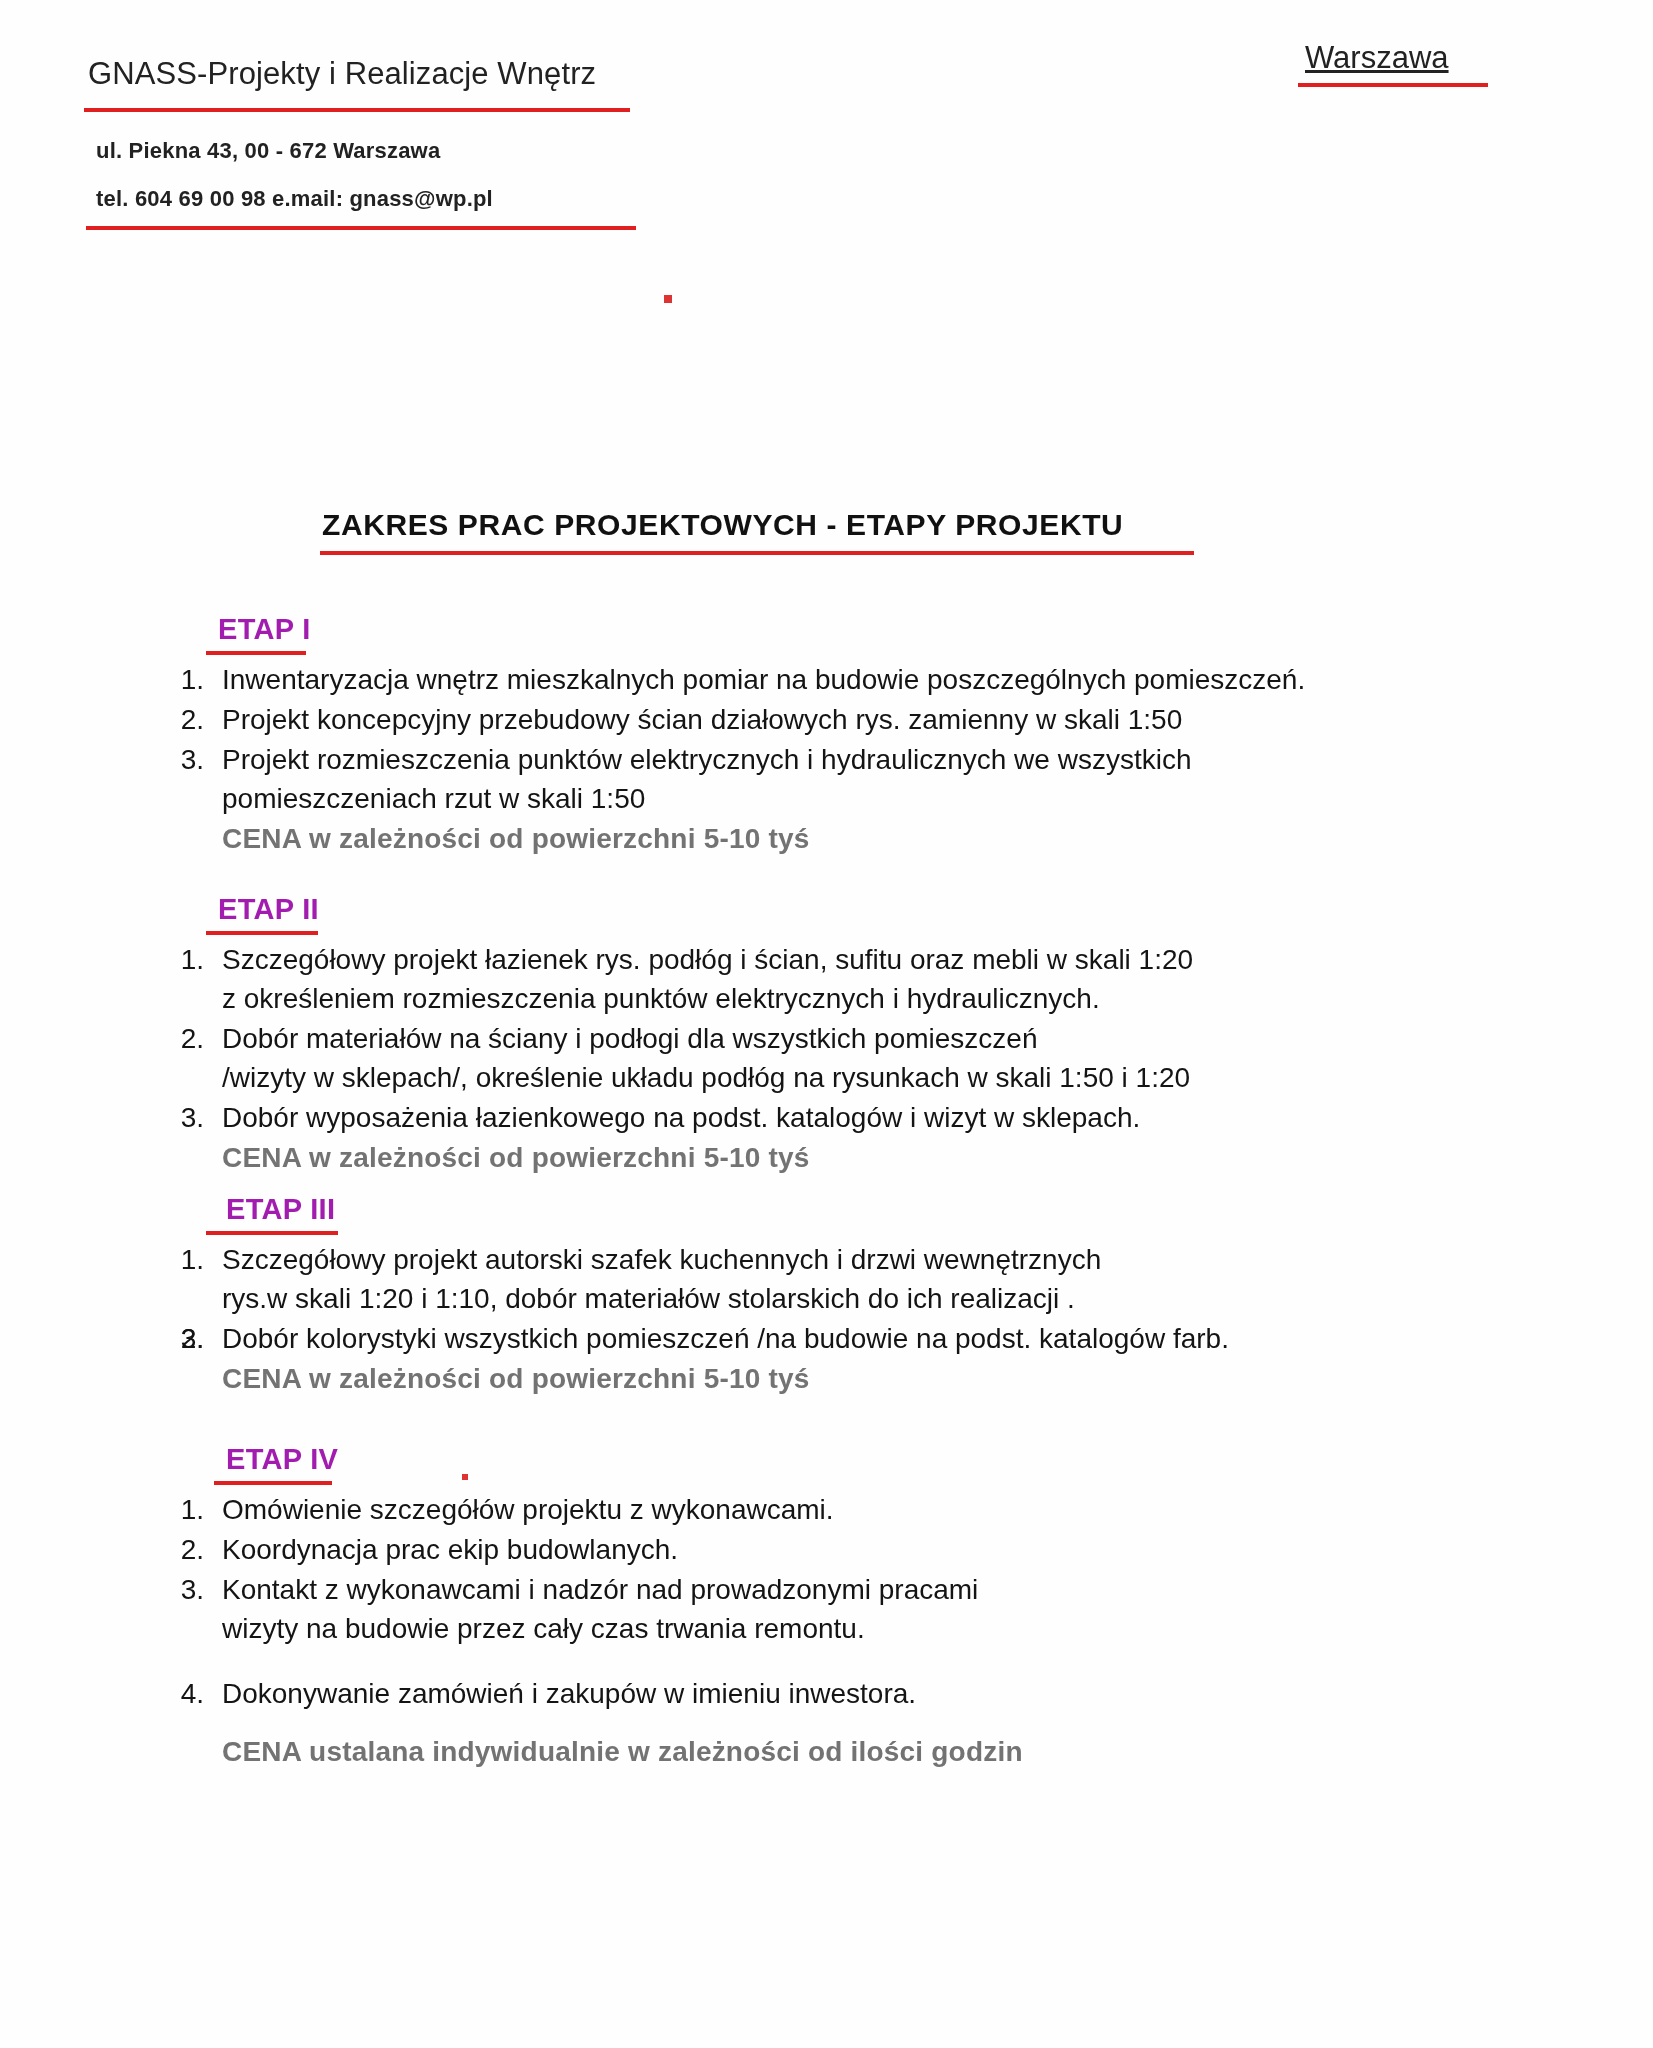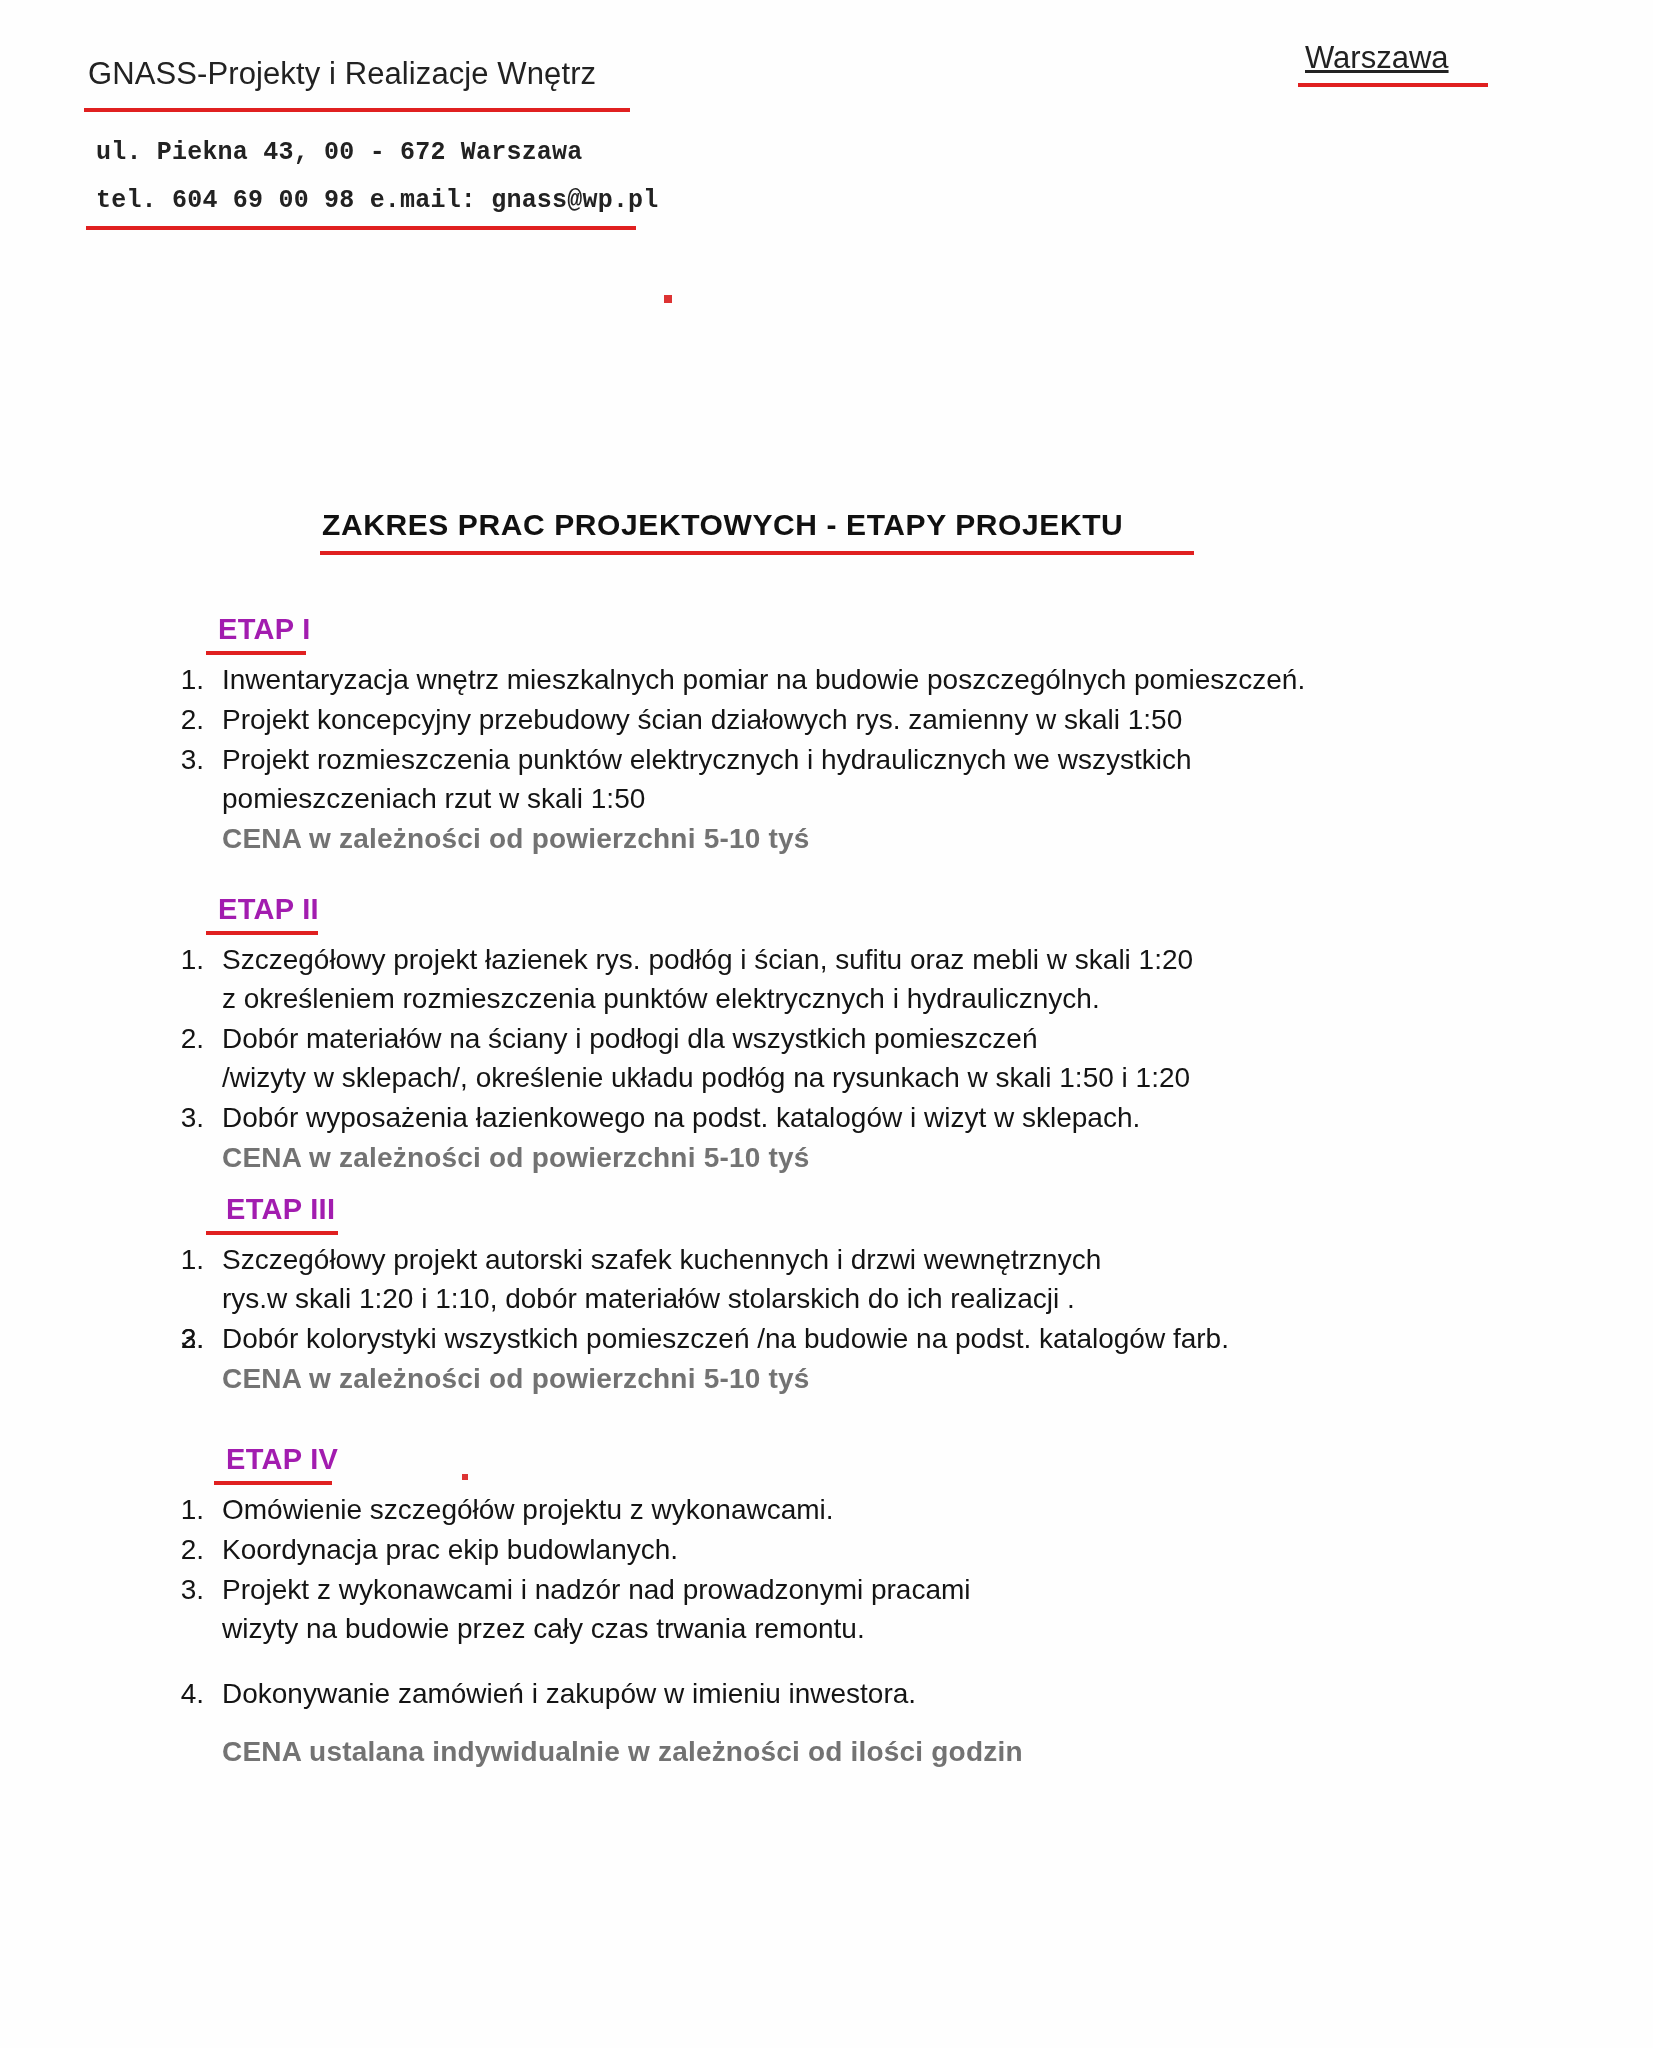--- a/index.html
+++ b/index.html
@@ -40,26 +40,25 @@
   }
   .company-underline {
     left: 84px;
     top: 108px;
     width: 546px;
   }
 
   .addr-line {
     position: absolute;
     left: 96px;
-    font-size: 25px;
+    font-size: 22px;
     font-weight: 600;
     letter-spacing: 0.2px;
     white-space: nowrap;
     color: #222;
-    font-family: Liberation Mono, monospace;
   }
   .addr-1 { top: 138px; }
   .addr-2 { top: 186px; }
   .addr-underline {
     left: 86px;
     top: 226px;
     width: 550px;
   }
 
   .city {
@@ -257,21 +256,21 @@
           <li>
             <span class="num">1.</span>
             <span class="txt">Omówienie szczegółów projektu z wykonawcami.</span>
           </li>
           <li>
             <span class="num">2.</span>
             <span class="txt">Koordynacja prac ekip budowlanych.</span>
           </li>
           <li>
             <span class="num">3.</span>
-            <span class="txt">Projekt z wykonawcami i nadzór nad prowadzonymi pracami</span>
+            <span class="txt">Kontakt z wykonawcami i nadzór nad prowadzonymi pracami</span>
             <span class="cont">wizyty na budowie przez cały  czas trwania remontu.</span>
           </li>
           <li class="num-wide" style="margin-top: 26px;">
             <span class="num">4.</span>
             <span class="txt">Dokonywanie zamówień i zakupów w imieniu inwestora.</span>
           </li>
         </ol>
         <div class="cena" style="margin-top: 18px;">CENA ustalana indywidualnie w zależności od ilości godzin</div>
       </div>
     </div>

